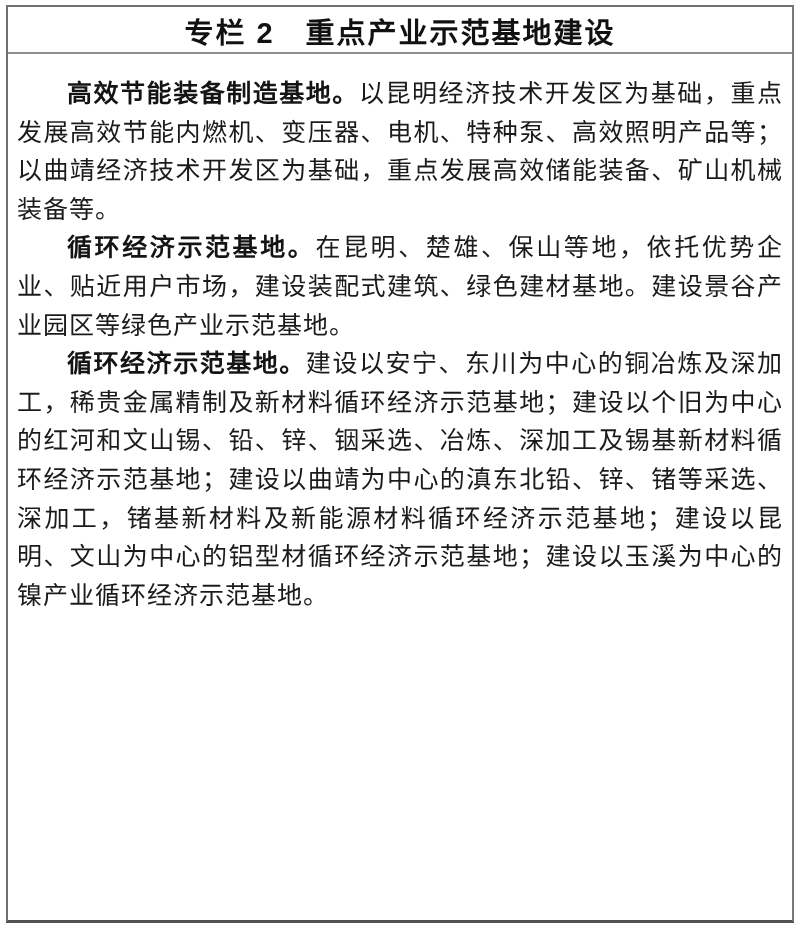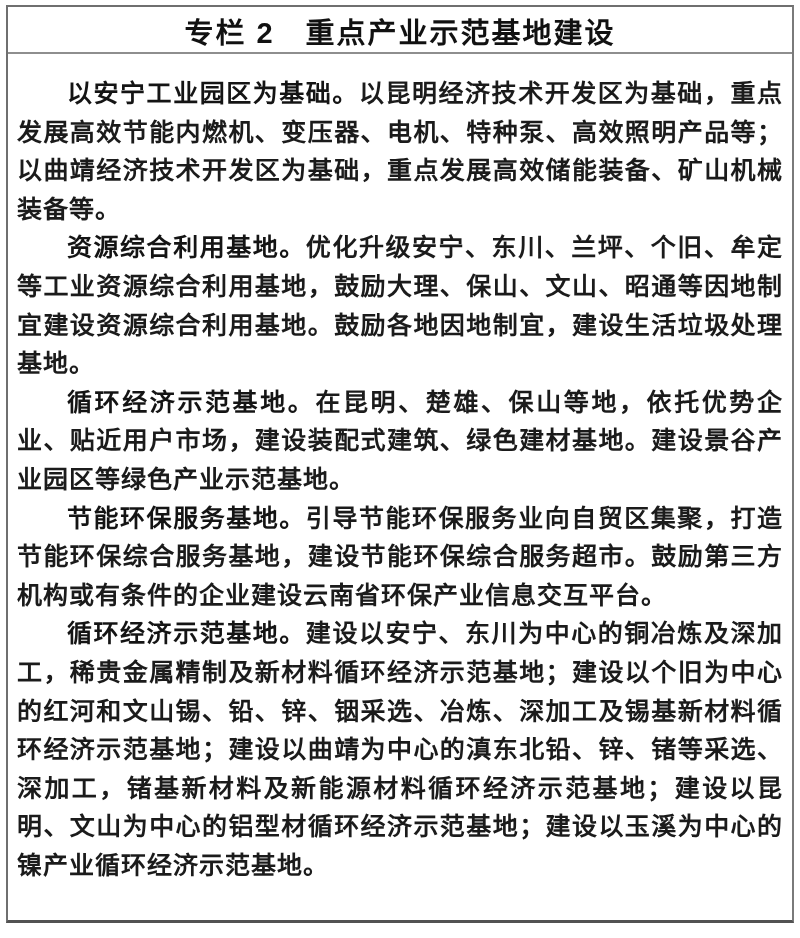--- a/index.html
+++ b/index.html
@@ -51,41 +51,39 @@
   }
   .para {
     text-indent: 2em;
     margin: 0;
   }
   .para-lead {
     font-weight: 700;
     color: #141414;
   }
   .para-body {
-    font-weight: 700;
+    font-weight: 400;
   }
 </style>
 </head>
 <body>
 
 <div class="canvas">
   <div class="column-panel">
 
     <div class="panel-title-row">
       <div class="panel-title">专栏 2　重点产业示范基地建设</div>
     </div>
 
     <div class="panel-body">
 
-      <p class="para"><span class="para-lead">以安宁工业园区为基础。</span><span class="para-body">以昆明经济技术开发区为基础，重点发展高效节能内燃机、变压器、电机、特种泵、高效照明产品等；以曲靖经济技术开发区为基础，重点发展高效储能装备、矿山机械装备等。</span></p>
+      <p class="para"><span class="para-lead">高效节能装备制造基地。</span><span class="para-body">以昆明经济技术开发区为基础，重点发展高效节能内燃机、变压器、电机、特种泵、高效照明产品等；以曲靖经济技术开发区为基础，重点发展高效储能装备、矿山机械装备等。</span></p>
 
 
-      <p class="para"><span class="para-lead">资源综合利用基地。</span><span class="para-body">优化升级安宁、东川、兰坪、个旧、牟定等工业资源综合利用基地，鼓励大理、保山、文山、昭通等因地制宜建设资源综合利用基地。鼓励各地因地制宜，建设生活垃圾处理基地。</span></p>
 
       <p class="para"><span class="para-lead">循环经济示范基地。</span><span class="para-body">在昆明、楚雄、保山等地，依托优势企业、贴近用户市场，建设装配式建筑、绿色建材基地。建设景谷产业园区等绿色产业示范基地。</span></p>
 
-      <p class="para"><span class="para-lead">节能环保服务基地。</span><span class="para-body">引导节能环保服务业向自贸区集聚，打造节能环保综合服务基地，建设节能环保综合服务超市。鼓励第三方机构或有条件的企业建设云南省环保产业信息交互平台。</span></p>
 
       <p class="para"><span class="para-lead">循环经济示范基地。</span><span class="para-body">建设以安宁、东川为中心的铜冶炼及深加工，稀贵金属精制及新材料循环经济示范基地；建设以个旧为中心的红河和文山锡、铅、锌、铟采选、冶炼、深加工及锡基新材料循环经济示范基地；建设以曲靖为中心的滇东北铅、锌、锗等采选、深加工，锗基新材料及新能源材料循环经济示范基地；建设以昆明、文山为中心的铝型材循环经济示范基地；建设以玉溪为中心的镍产业循环经济示范基地。</span></p>
 
     </div>
   </div>
 </div>
 
 </body></html>

